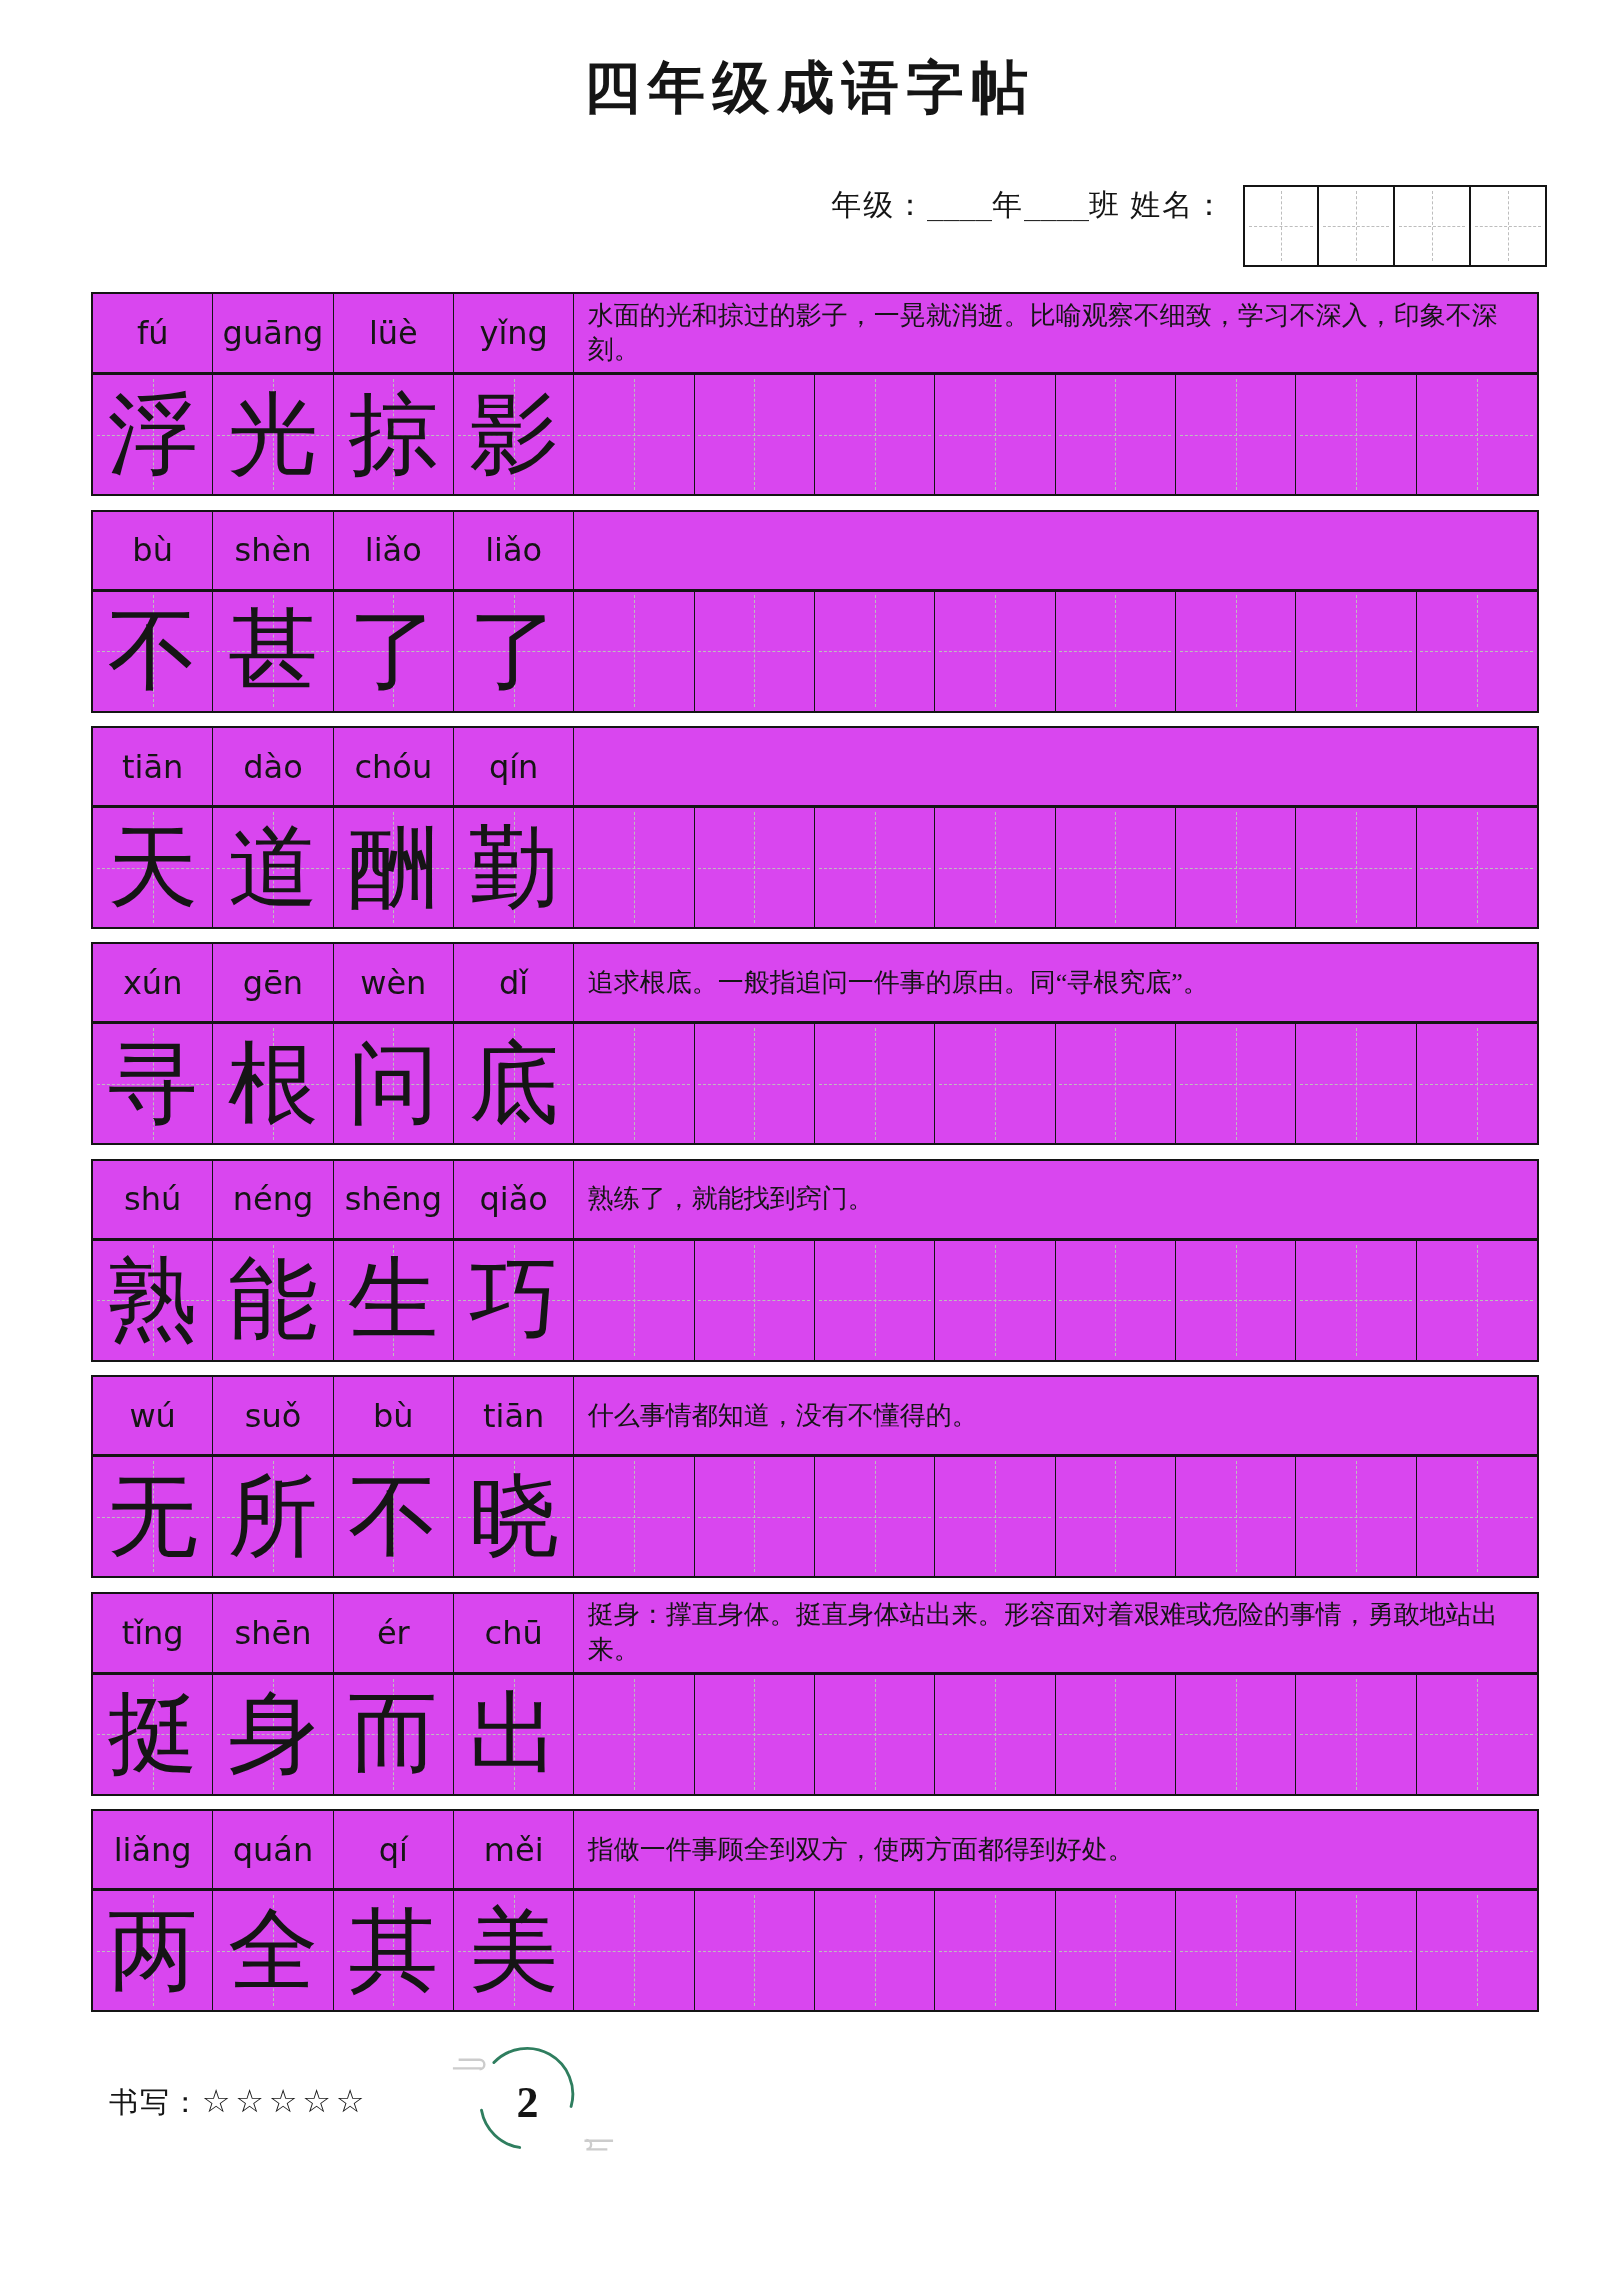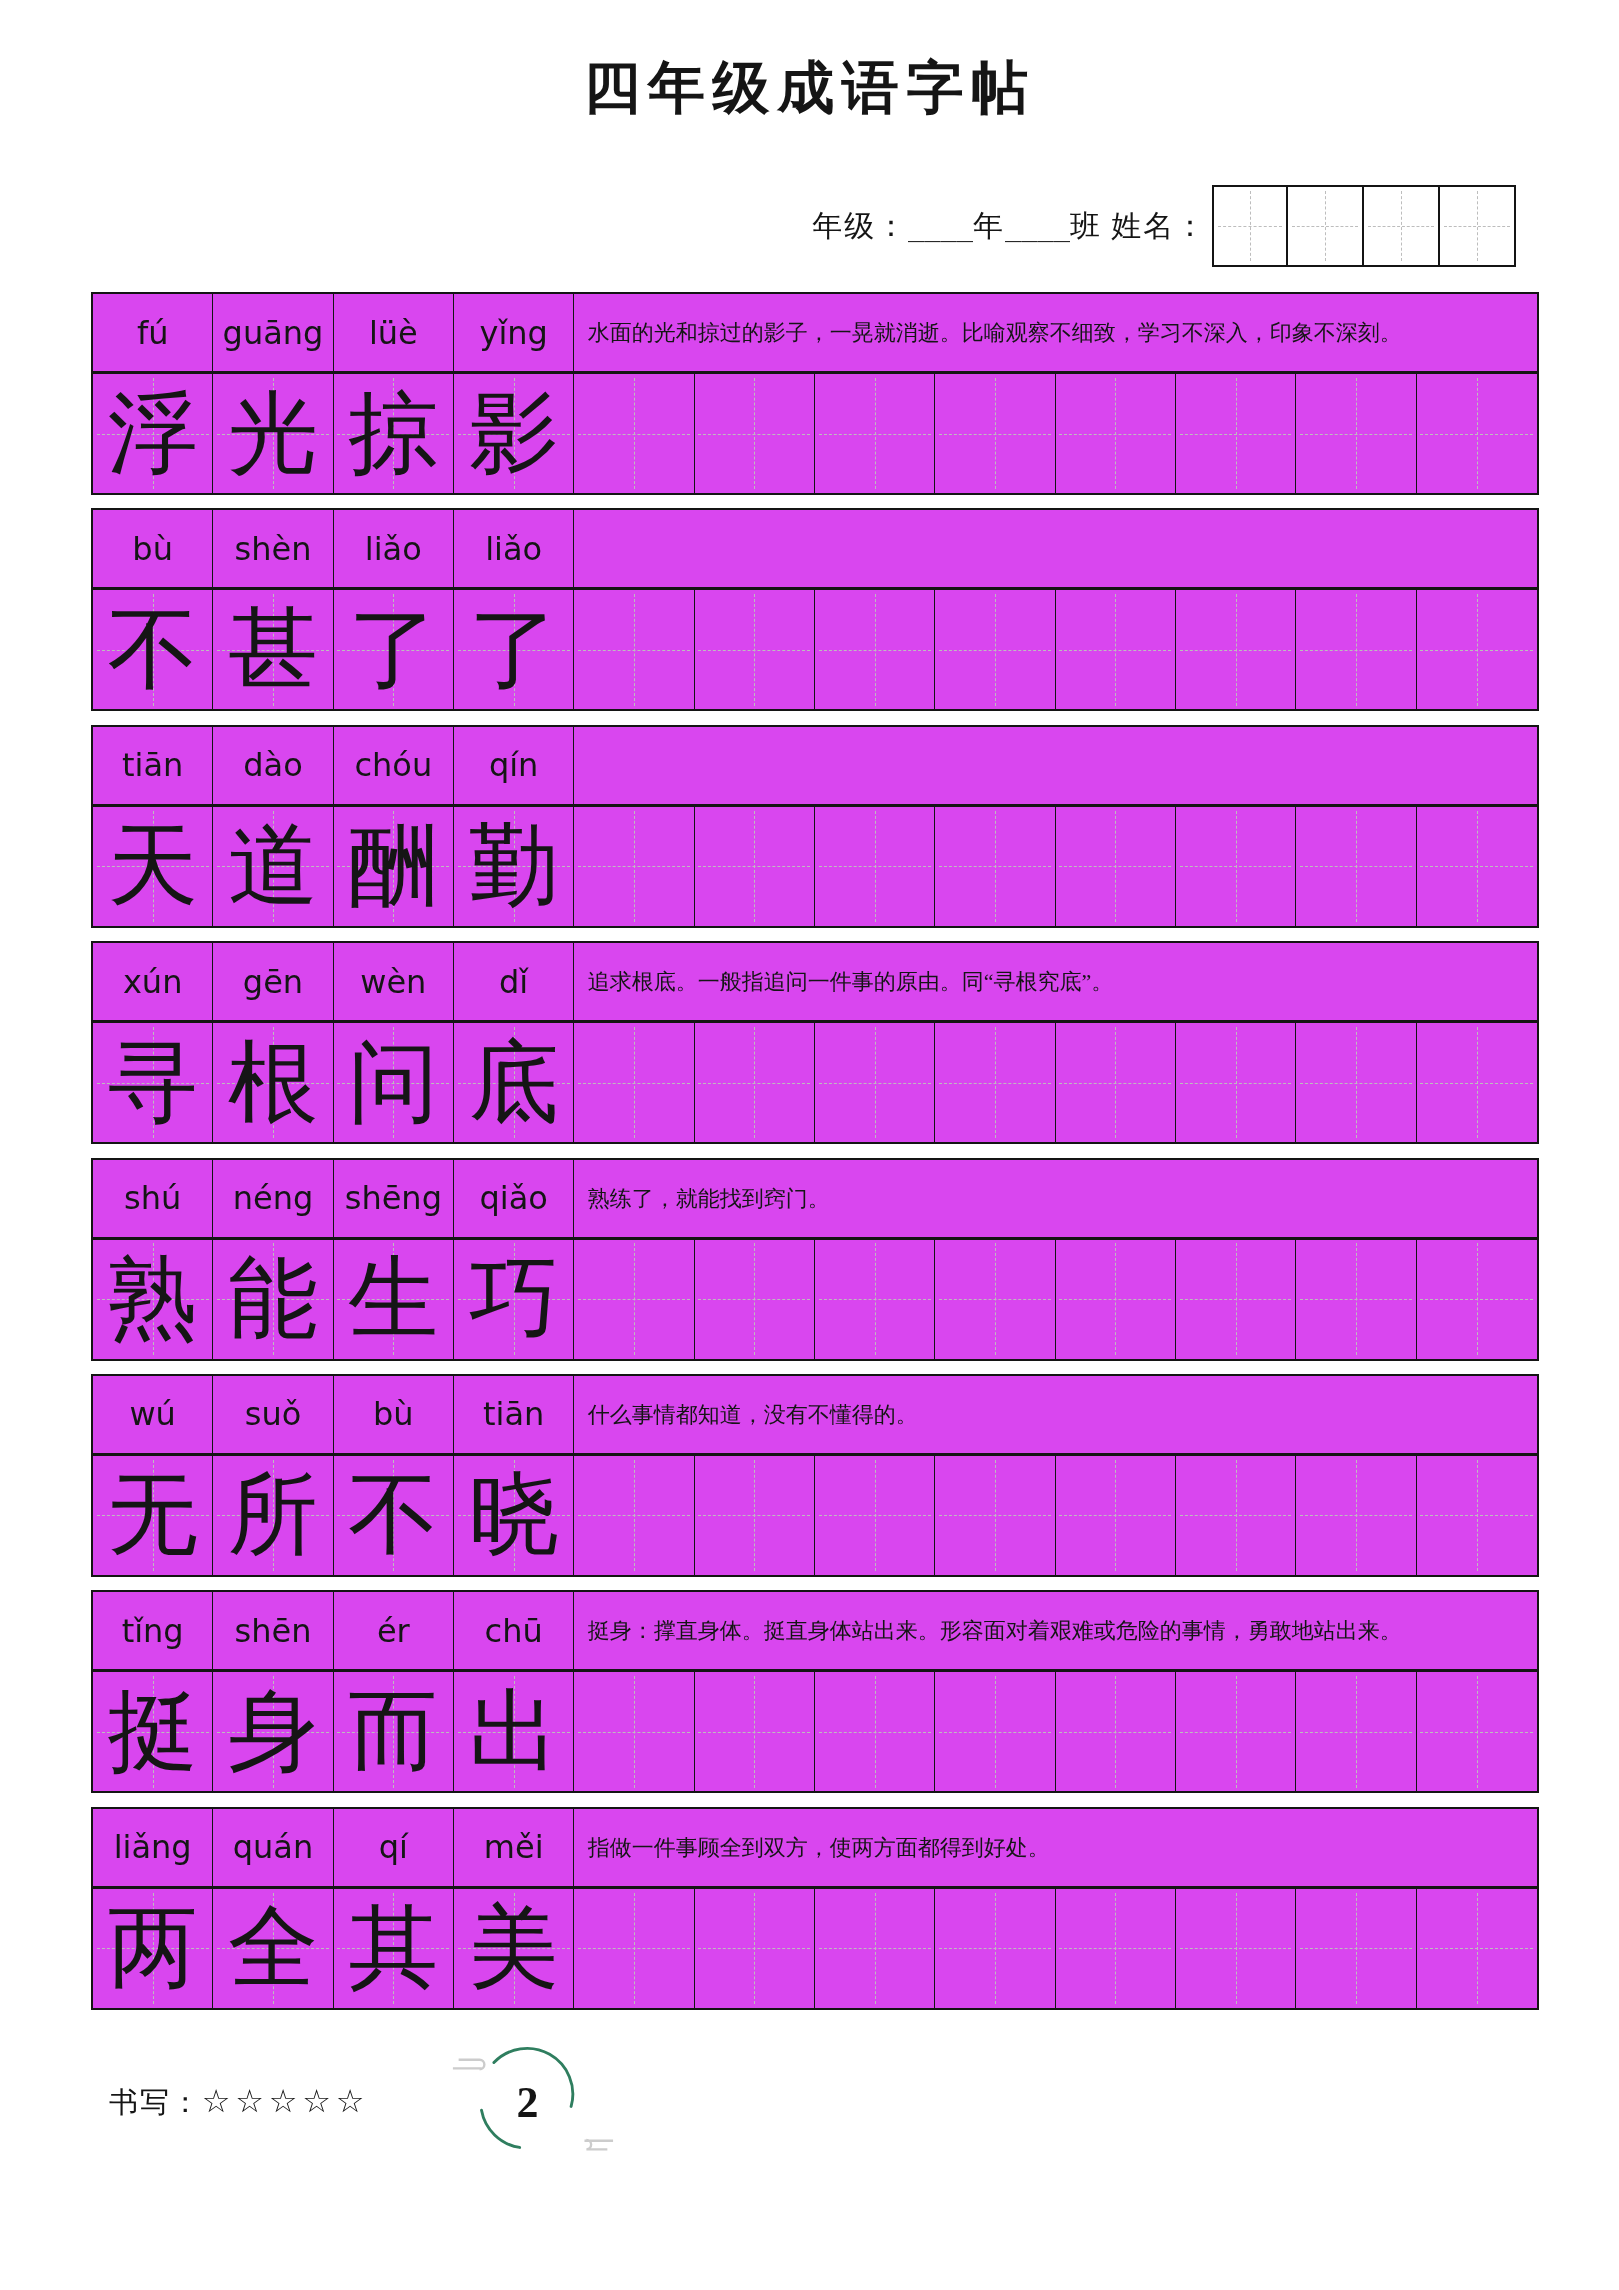--- a/index.html
+++ b/index.html
@@ -12,22 +12,22 @@
   .page { position:absolute; inset:0; background:#ffffff; }
 
   
   .title {
     position:absolute; top:50px; left:0; width:100%;
     text-align:center; font-size:57px; font-weight:bold; letter-spacing:7.6px;
     font-family:"Liberation Serif", serif;
   }
   .header-row {
     position:absolute; top:185px; left:0; width:100%;
-    display:flex; justify-content:flex-end; align-items:center;
-    padding-right:103px; gap:5px;
+    display:flex; justify-content:flex-end; align-items:flex-start;
+    padding-right:72px; gap:17px;
   }
   .form-text { font-size:30px; letter-spacing:1.9px; white-space:nowrap; }
   .blank { letter-spacing:0; font-family:"DejaVu Sans Mono", monospace; font-size:27px; }
   .name-grid { display:flex; }
   .name-cell {
     width:76px; height:82px; border:2.9px solid #141414; border-left-width:0;
     position:relative; background:#fff;
   }
   .name-cell:first-child { border-left-width:2.9px; }
 
@@ -46,21 +46,21 @@
   .block  { border:2.9px solid #141414; margin-bottom:13.4px; background:#d946ef; }
   .pinyin-row { display:flex; min-height:80px; border-bottom:3.8px solid #141414; }
   .pinyin-cell {
     flex:0 0 8.3333%; width:8.3333%;
     border-right:1.9px solid #141414;
     display:flex; align-items:center; justify-content:center;
     font-family:"DejaVu Sans", sans-serif; font-size:32px;
   }
   .definition {
     flex:1; display:flex; align-items:center;
-    padding:4.8px 13.4px; font-size:22px; line-height:1.32;
+    padding:4.8px 13.4px; font-size:26px; line-height:1.32;
     font-family:"Liberation Serif", serif;
   }
   .char-row { display:flex; height:119px; }
   .char-cell {
     flex:0 0 8.3333%; width:8.3333%;
     border-right:1.9px solid #141414; position:relative;
     display:flex; align-items:center; justify-content:center;
   }
   .char-row .char-cell:last-child { border-right:0; }
   .char {

